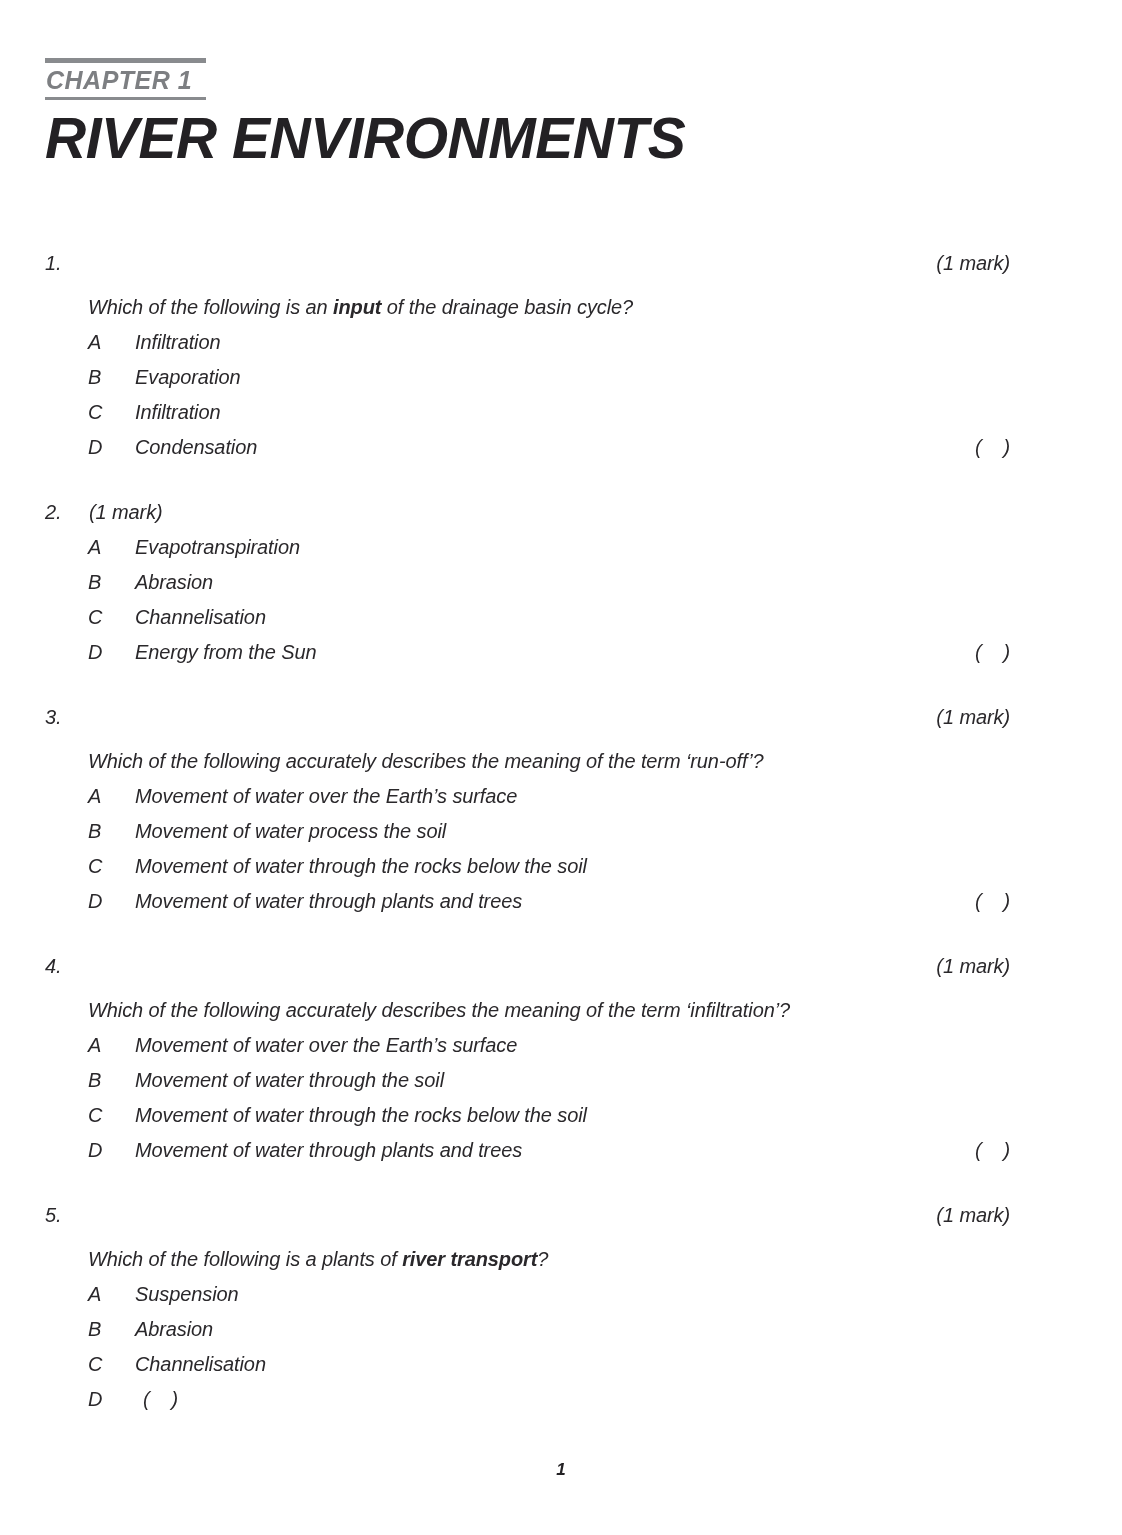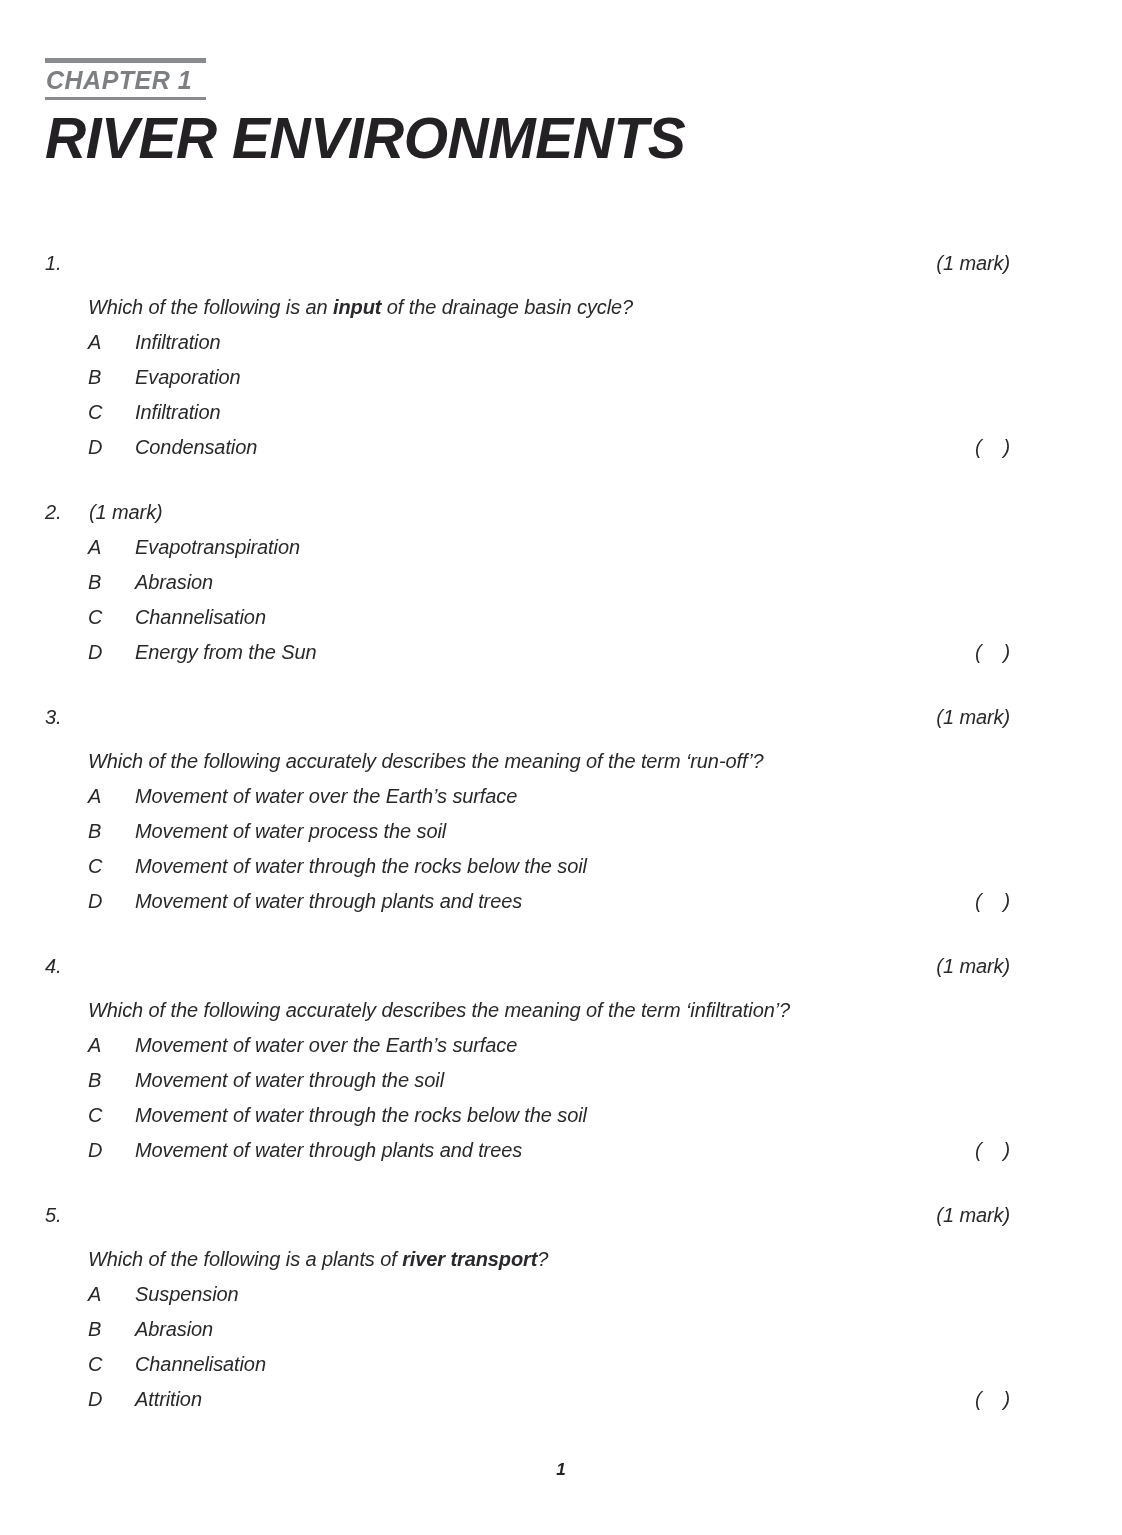--- a/index.html
+++ b/index.html
@@ -214,21 +214,20 @@
         <div class="option">
           <div class="opt-letter">B</div>
           <div class="opt-text">Abrasion</div>
         </div>
         <div class="option">
           <div class="opt-letter">C</div>
           <div class="opt-text">Channelisation</div>
         </div>
         <div class="option">
           <div class="opt-letter">D</div>
-          <div class="opt-text">Attrition</div>
           <div class="opt-answer">(    )</div>
         </div>
       </section>
     </main>
 
   <footer class="footer">
     <span class="pagenum">1</span>
   </footer>
 </div>
 

